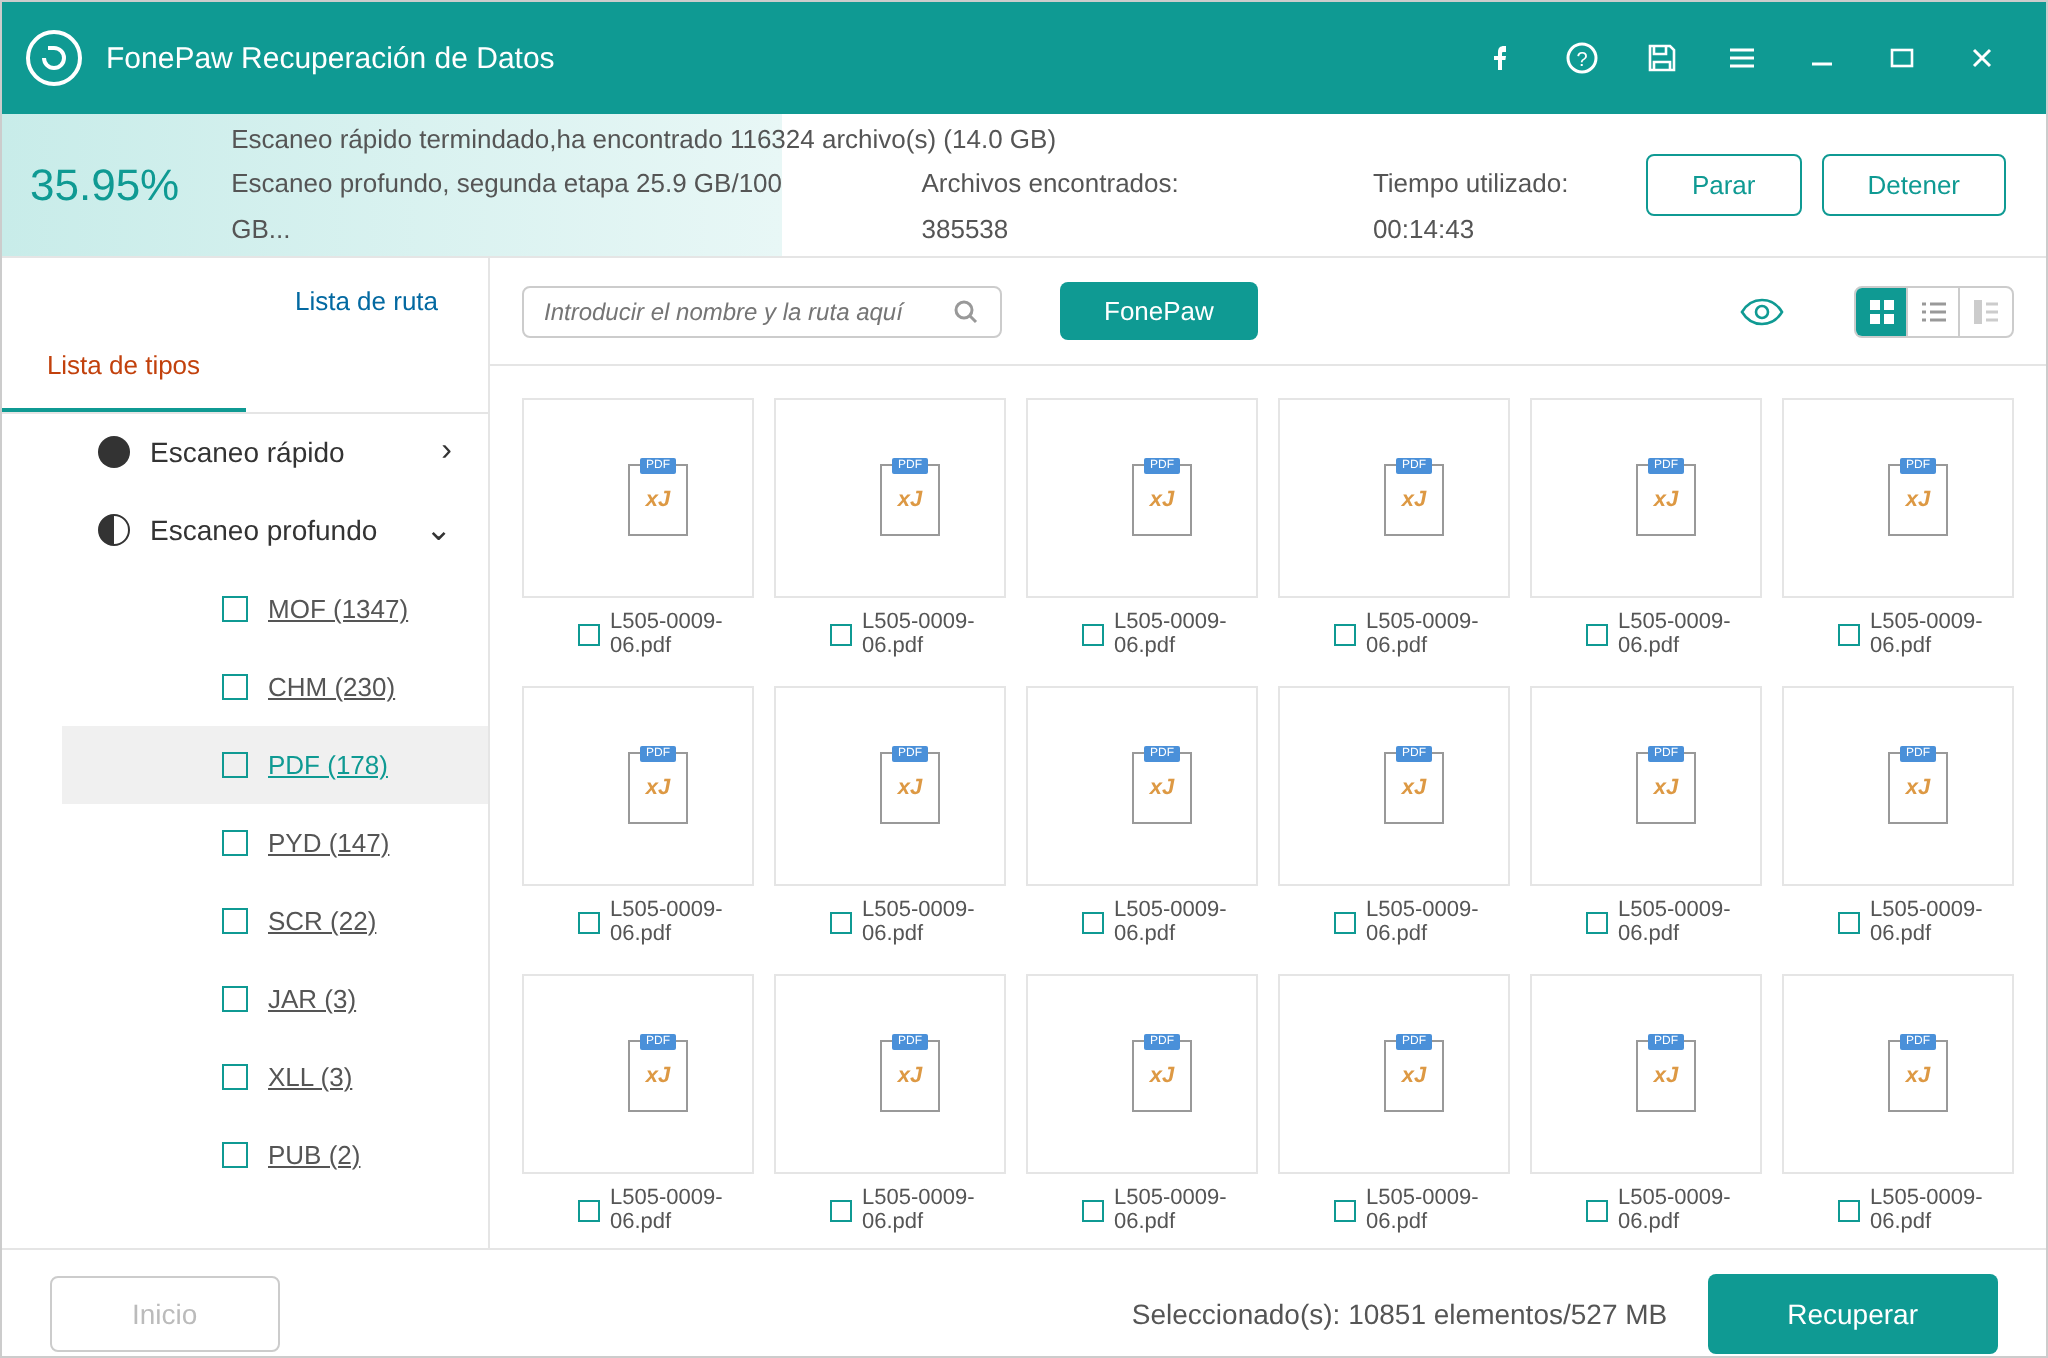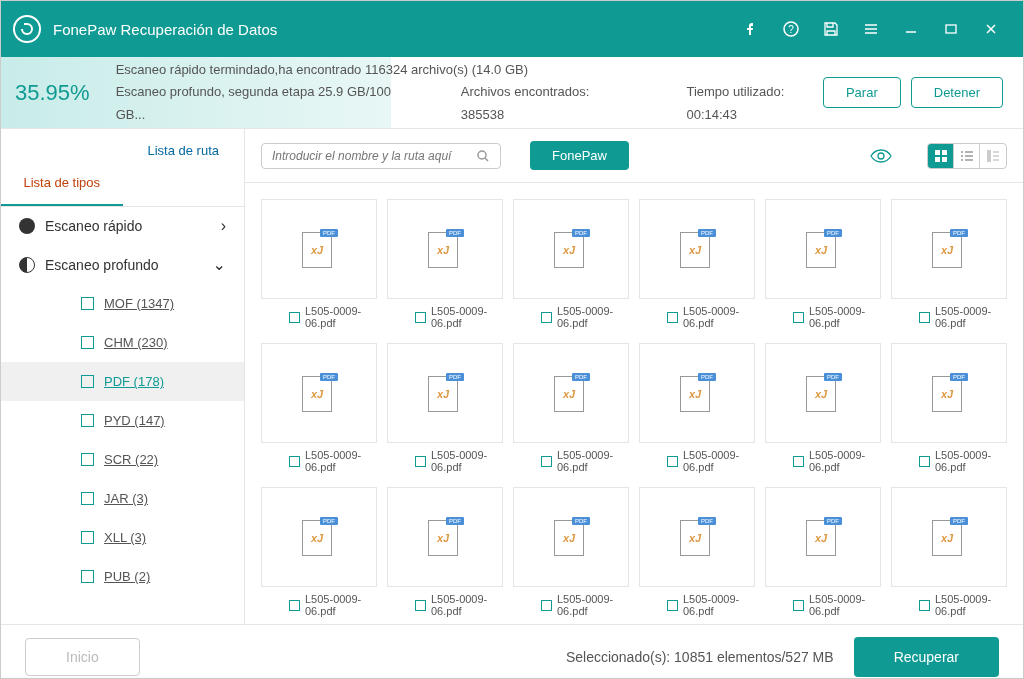--- a/index.html
+++ b/index.html
@@ -16,21 +16,21 @@
 .pct { font-size: 22px; color: #0f9a93; margin-left: 14px; font-weight: 400; z-index: 1; }
 .scan-msgs { margin-left: 26px; color: #555; font-size: 13px; line-height: 1.7; z-index: 1; flex: 1; }
 .btn-outline { border: 1px solid #0f9a93; color: #0f9a93; background: #fff; border-radius: 4px; padding: 7px 22px; font-size: 13px; cursor: pointer; margin-right: 10px; z-index: 1; }
 .btn-outline:last-child { margin-right: 20px; }
 
 .main { display: flex; height: calc(679px - 48px - 72px - 64px); }
 .sidebar { width: 244px; border-right: 1px solid #e5e5e5; display: flex; flex-direction: column; }
 .tabs { display: flex; border-bottom: 1px solid #e5e5e5; }
 .tab { flex: 1; text-align: center; padding: 14px 0; font-size: 13px; color: #0369a1; cursor: pointer; }
 .tab.active { color: #c2410c; border-bottom: 2px solid #0f9a93; margin-top: 32px; }
-.tree { flex: 1; overflow-y: auto; }
+.tree { flex: 1; overflow-y: auto; margin-left: 30px; }
 .tree-header { display: flex; align-items: center; padding: 10px 18px; font-size: 14px; color: #333; cursor: pointer; }
 .tree-header .icon { width: 16px; height: 16px; border-radius: 50%; margin-right: 10px; display: inline-block; }
 .tree-header .icon.full { background: #333; }
 .tree-header .icon.half { background: linear-gradient(to right, #333 50%, #fff 50%); border: 1px solid #333; }
 .tree-header .chev { margin-left: auto; font-size: 16px; color: #333; }
 .tree-item { display: flex; align-items: center; padding: 12px 18px 12px 80px; font-size: 13px; color: #555; cursor: pointer; text-decoration: underline; }
 .tree-item.selected { background: #f0f0f0; color: #0f9a93; }
 .tree-item .cb { width: 13px; height: 13px; border: 1.5px solid #0f9a93; margin-right: 10px; }
 
 .content { flex: 1; display: flex; flex-direction: column; }
@@ -42,21 +42,21 @@
 .view-toggle { display: flex; border: 1px solid #ccc; border-radius: 4px; overflow: hidden; }
 .view-toggle .vt { width: 26px; height: 24px; display: flex; align-items: center; justify-content: center; cursor: pointer; border-right: 1px solid #ccc; }
 .view-toggle .vt:last-child { border-right: none; }
 .view-toggle .vt.active { background: #0f9a93; color: #fff; }
 .eye-icon { color: #0f9a93; margin-right: 6px; cursor: pointer; }
 
 .grid { flex: 1; overflow-y: auto; padding: 16px; display: grid; grid-template-columns: repeat(6, 1fr); gap: 14px 10px; align-content: start; }
 .file-card { display: flex; flex-direction: column; align-items: center; }
 .thumb { width: 100%; height: 100px; border: 1px solid #e5e5e5; display: flex; align-items: center; justify-content: center; }
 .pdf-icon { width: 34px; height: 38px; position: relative; }
-.pdf-icon .page { width: 30px; height: 36px; background: #fff; border: 1px solid #999; position: absolute; left: 0; top: 2px; display: flex; align-items: center; justify-content: center; font-size: 11px; font-weight: bold; font-style: italic; color: #d94; }
+.pdf-icon .page { width: 30px; height: 36px; background: #fff; border: 1px solid #999; position: absolute; left: 12px; top: 2px; display: flex; align-items: center; justify-content: center; font-size: 11px; font-weight: bold; font-style: italic; color: #d94; }
 .pdf-icon .badge { position: absolute; right: -2px; top: -1px; background: #4a90d9; color: #fff; font-size: 6px; padding: 1px 3px; border-radius: 1px; }
 .file-label { display: flex; align-items: center; margin-top: 6px; font-size: 11px; color: #555; padding-left: 28px; }
 .file-label .cb { width: 11px; height: 11px; border: 1.5px solid #0f9a93; margin-right: 5px; flex-shrink: 0; }
 
 .bottombar { height: 64px; display: flex; align-items: center; padding: 0 24px; border-top: 1px solid #e5e5e5; }
 .btn-inicio { border: 1px solid #ccc; color: #bbb; background: #fff; border-radius: 4px; padding: 10px 40px; font-size: 14px; cursor: pointer; }
 .bottombar .spacer { flex: 1; }
 .sel-text { color: #555; font-size: 14px; margin-right: 20px; }
 .btn-recover { background: #0f9a93; color: #fff; border: none; border-radius: 4px; padding: 12px 40px; font-size: 14px; cursor: pointer; }
 

